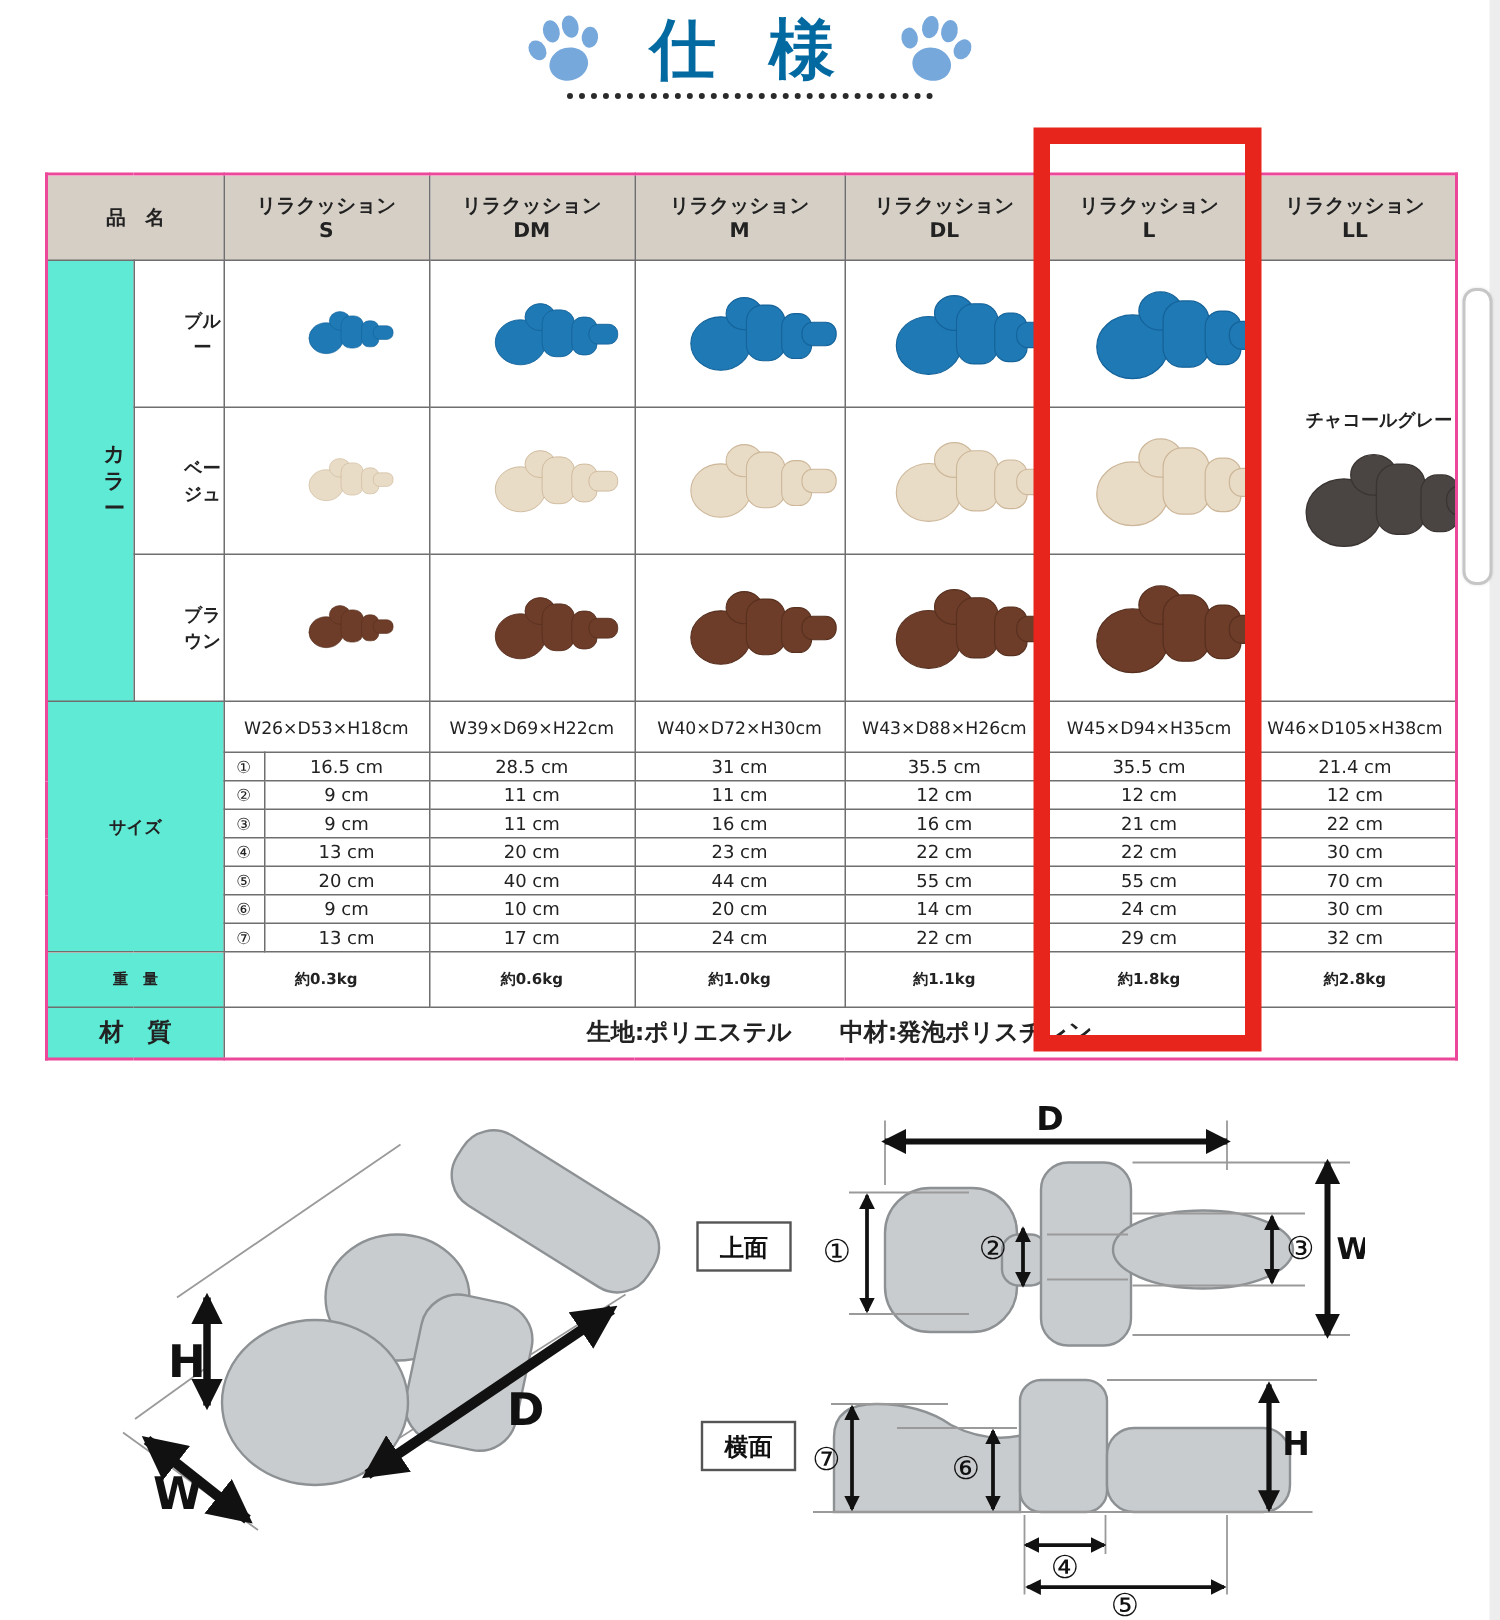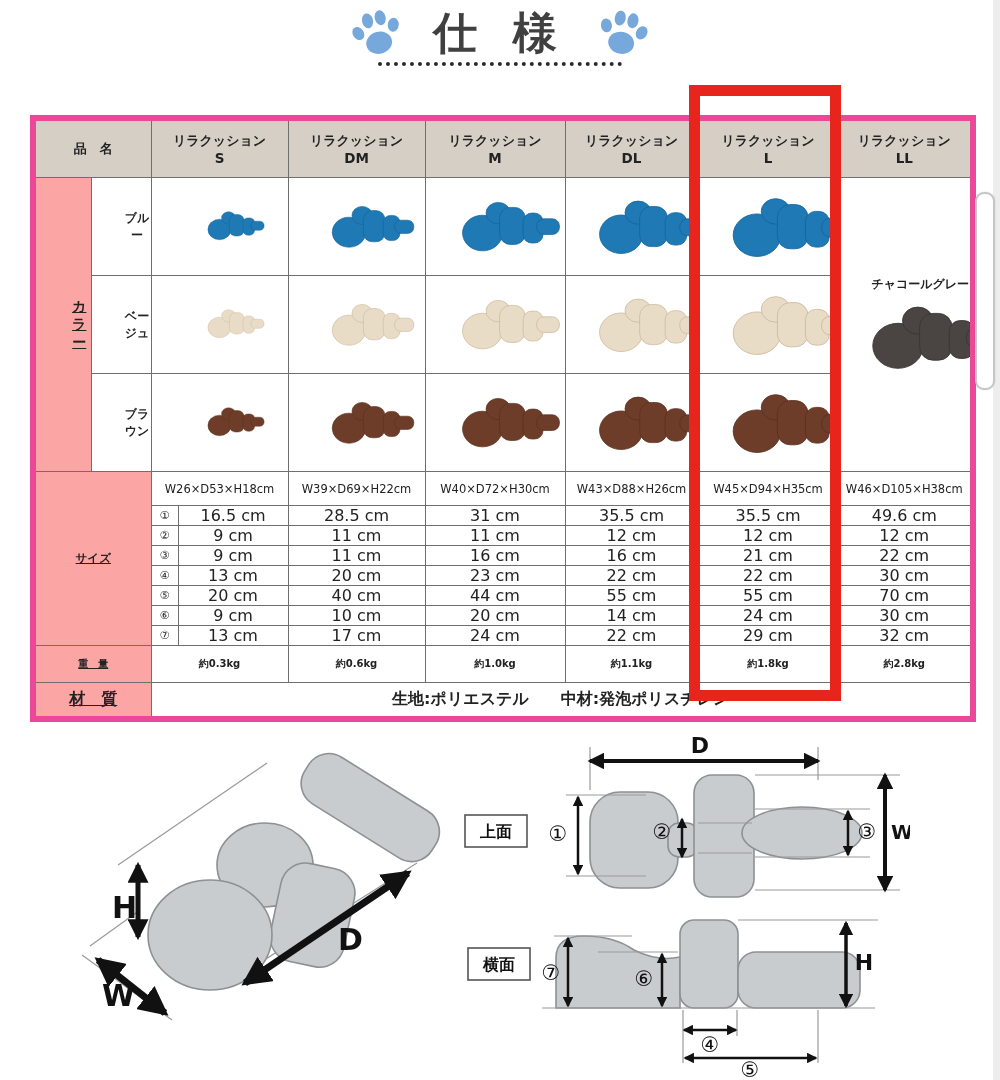--- a/index.html
+++ b/index.html
@@ -3,39 +3,39 @@
 <meta charset="utf-8">
 <style>
   html,body{margin:0;padding:0;}
   body{
     width:1000px;height:1080px;position:relative;background:#ffffff;
     font-family:"DejaVu Sans","Liberation Sans",sans-serif;color:#222;
     overflow:hidden;
   }
   
   .title-row{position:absolute;top:4px;left:0;width:1000px;display:flex;align-items:center;justify-content:center;gap:30px;}
-  .page-title{font-size:44px;font-weight:bold;letter-spacing:10px;color:#404040;}
+  .page-title{font-size:44px;font-weight:bold;letter-spacing:10px;color:#0369a1;}
   .paw{width:52px;height:48px;}
   .paw.left{transform:rotate(-14deg);}
   .paw.right{transform:rotate(12deg);}
   .dotted-divider{position:absolute;top:52px;left:378px;width:244px;height:10px;border-bottom:4px dotted #2a2a2a;}
   
   .spec-wrap{position:absolute;left:30px;top:115px;}
-  table.spec{border-collapse:collapse;table-layout:fixed;width:940px;background:#fff;border:6px solid #ec4899;}
+  table.spec{border-collapse:collapse;table-layout:fixed;width:940px;background:#fff;border:2px solid #ec4899;}
   table.spec td,table.spec th{border:1px solid #6f6f6f;padding:0;text-align:center;vertical-align:middle;overflow:hidden;}
   tr.r-head th{height:56px;background:#d5cfc6;font-size:13px;font-weight:bold;color:#222;}
   tr.r-head th .p-size{display:block;font-size:13.5px;}
-  .lbl{font-weight:bold;font-size:14px;background:#fca5a5;text-decoration:underline;}
+  .lbl{font-weight:bold;font-size:14px;background:#5eead4;}
   tr.r-color td{height:97px;padding-left:32px;}
   .sub-lbl{font-size:12px;font-weight:bold;}
   .img-cell{background:#fff;}
   .charcoal-cell{vertical-align:middle;margin-top:44px;}
   .charcoal-cell .cg-label{font-size:12px;font-weight:bold;margin:2px 0 6px 0;}
   tr.r-dim td{height:33px;font-size:11.5px;color:#222;white-space:nowrap;}
-  tr.r-size td{height:18px;font-size:16px;}
+  tr.r-size td{height:18px;font-size:12px;}
   tr.r-size td.num{font-size:11px;}
   tr.r-weight td{height:36px;font-size:10px;font-weight:bold;}
   tr.r-mat td{height:33px;font-size:16px;font-weight:bold;}
   
   .c-blue{fill:#1e79b5;stroke:#15639a;stroke-width:1;}
   .c-beige{fill:#e9dcc6;stroke:#cdb染;}
   .c-beige{fill:#e9dcc6;stroke:#cdb79a;stroke-width:1;}
   .c-brown{fill:#6e3d29;stroke:#57301f;stroke-width:1;}
   .c-charcoal{fill:#4a4442;stroke:#3a3533;stroke-width:1;}
   
@@ -182,21 +182,21 @@
     <td>W45×D94×H35cm</td>
     <td>W46×D105×H38cm</td>
   </tr>
   <tr class="r-size">
     <td class="num">①</td>
     <td>16.5 cm</td>
     <td>28.5 cm</td>
     <td>31 cm</td>
     <td>35.5 cm</td>
     <td>35.5 cm</td>
-    <td>49.6 cm</td>
+    <td>21.4 cm</td>
   </tr>
   <tr class="r-size">
     <td class="num">②</td>
     <td>9 cm</td>
     <td>11 cm</td>
     <td>11 cm</td>
     <td>12 cm</td>
     <td>12 cm</td>
     <td>12 cm</td>
   </tr>

